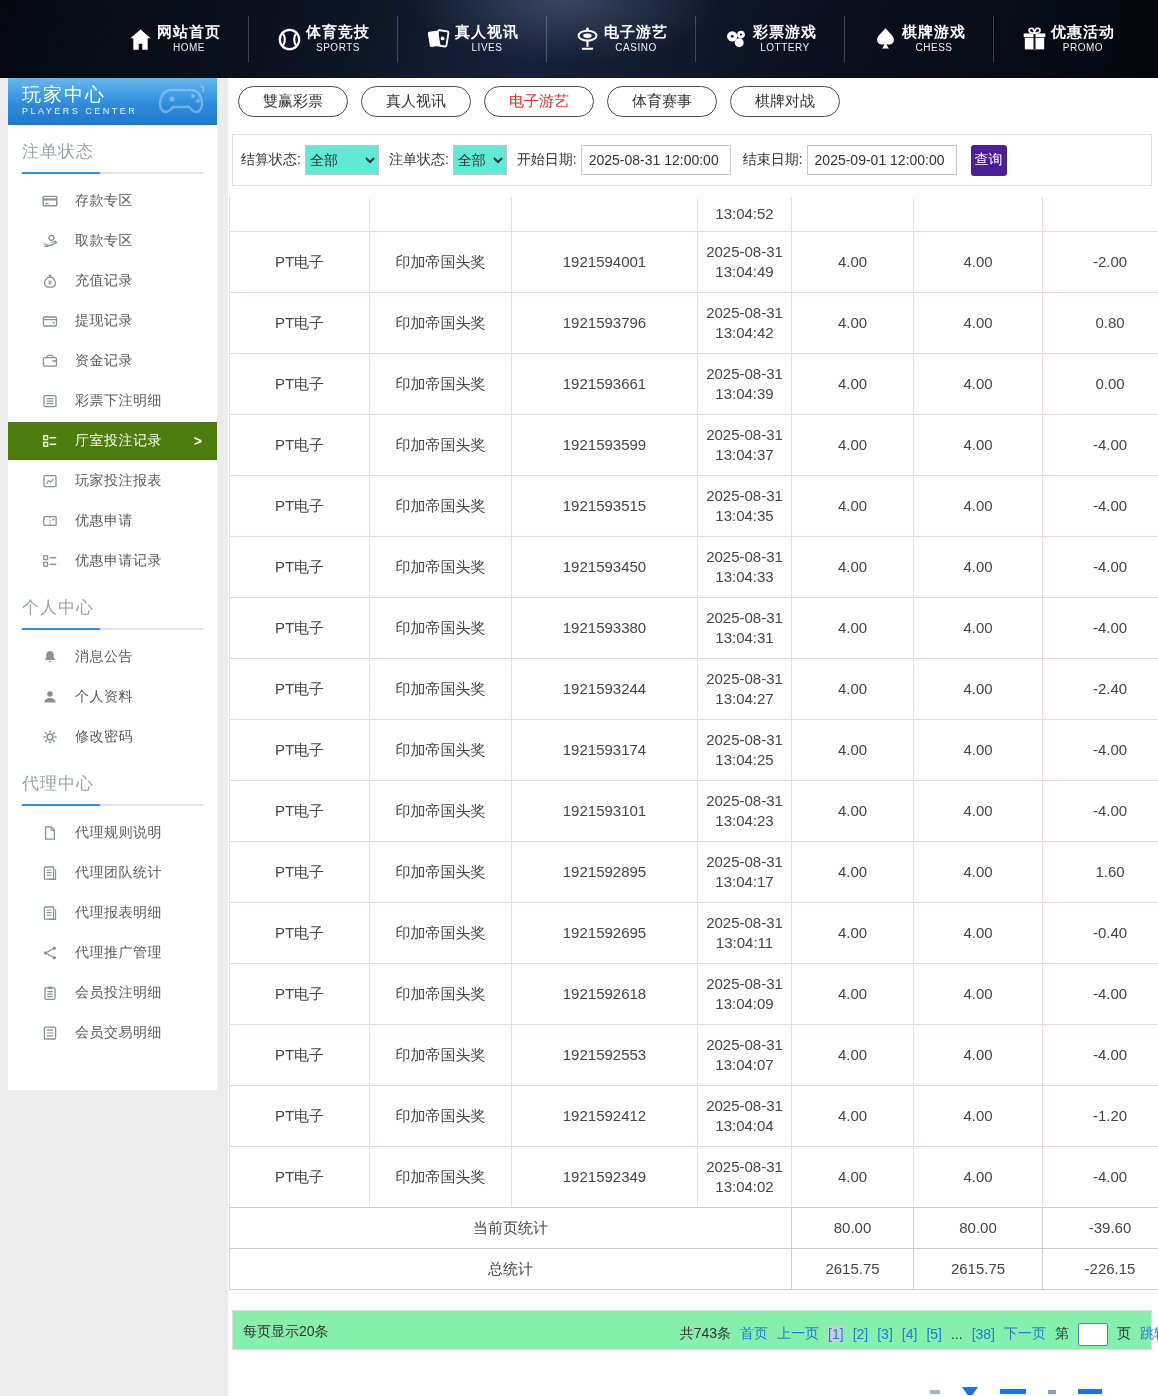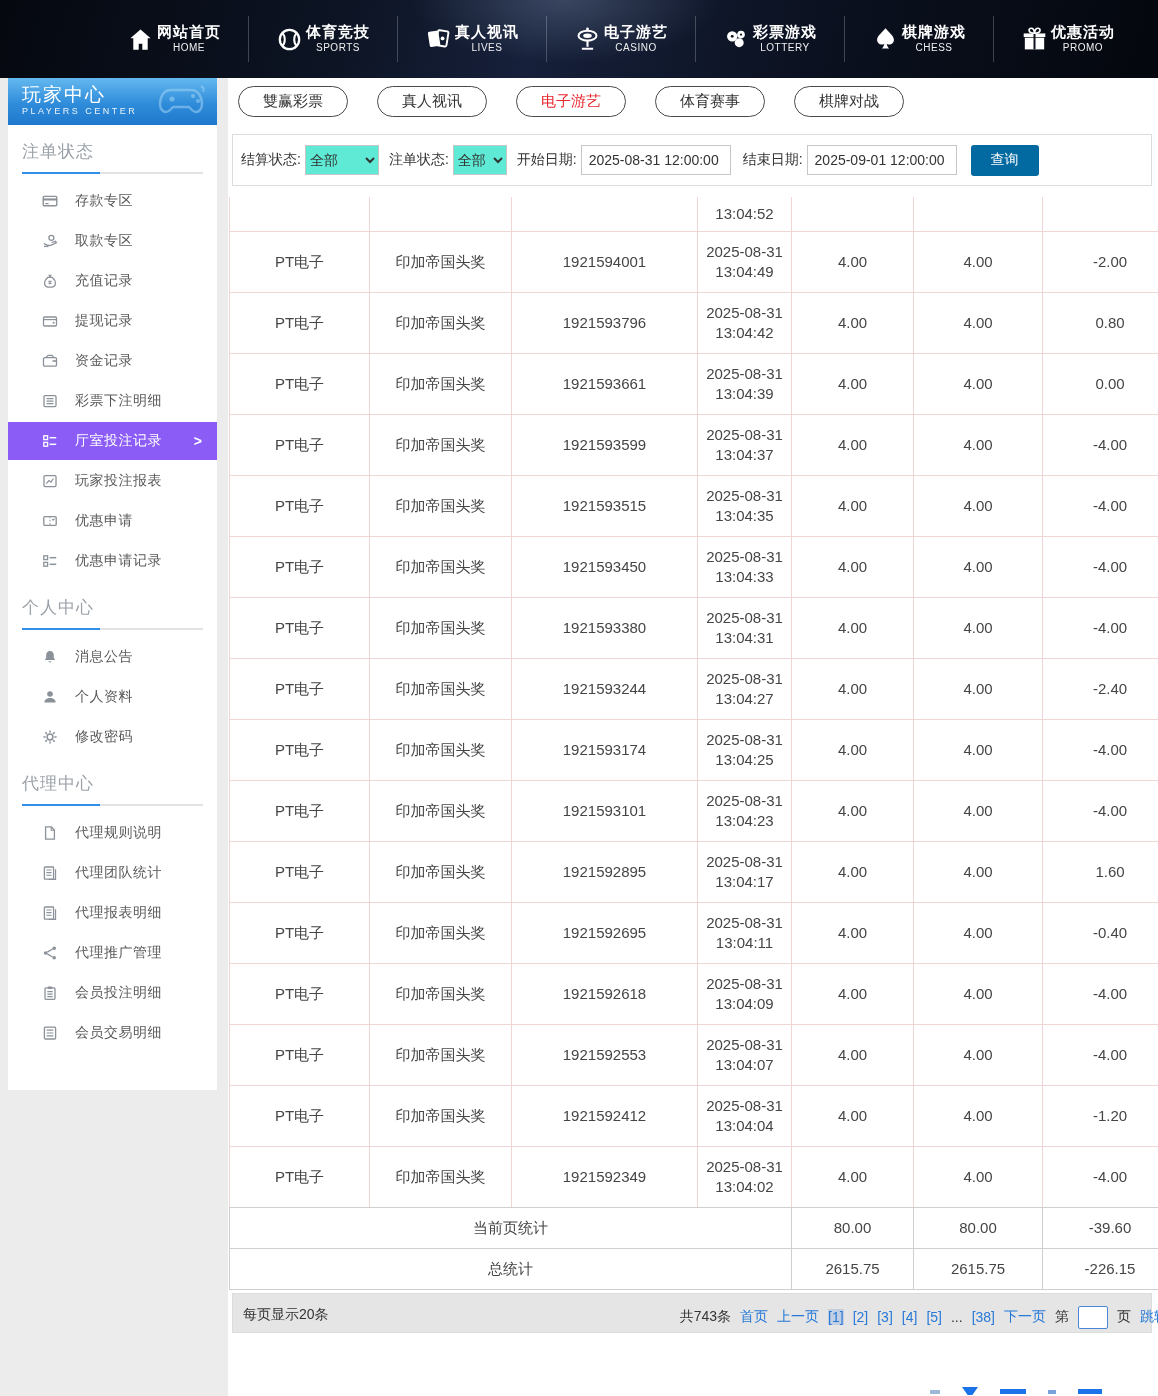--- a/index.html
+++ b/index.html
@@ -27,56 +27,56 @@
   .side-header .t1 { color:#fff; font-size:19px; letter-spacing:2px; line-height:22px; }
   .side-header .t2 { color:#eaf4fd; font-size:9px; letter-spacing:2.5px; }
   .side-header svg.pad { position:absolute; right:8px; top:4px; opacity:.55; color:#9fd2f5; }
   .side-section { padding:15px 14px 7px 14px; }
   .side-section .stitle { color:#9aa1a8; font-size:17px; letter-spacing:1px; margin-bottom:9px; }
   .side-underline { position:relative; height:2px; background:#e3e3e3; }
   .side-underline::before { content:""; position:absolute; left:0; top:0; width:78px; height:2px; background:#2e8ee8; }
   .side-item { height:40px; display:flex; align-items:center; padding-left:33px; cursor:pointer; color:#5a5a5a; position:relative; }
   .side-item .sicon { width:17px; height:17px; color:#8b9198; display:flex; align-items:center; justify-content:center; }
   .side-item .slabel { margin-left:17px; font-size:14px; letter-spacing:.5px; }
-  .side-item.selected { background:#8b5cf6; color:#fff; height:38px; margin:1px 0; }
+  .side-item.selected { background:#4d7c0f; color:#fff; height:38px; margin:1px 0; }
   .side-item.selected .sicon { color:#fff; }
   .side-item.selected .chev { position:absolute; right:15px; color:#fff; font-size:14px; font-weight:bold; }
 
   
   .main { position:absolute; left:228px; top:78px; width:930px; height:1318px; background:#fff; overflow:hidden; padding-top:8px; }
 
-  .tabs { display:flex; gap:29px; margin-left:10px; }
+  .tabs { display:flex; gap:13px; margin-left:10px; }
   .tab-pill { background:#fff; border:1px solid #4a4a4a; border-radius:17px; height:31px; padding:0 24px;
     font-size:15px; color:#333; display:flex; align-items:center; cursor:pointer; font-family:inherit; }
   .tab-pill.active { color:#e8262d; }
 
   .filterbox { margin:17px 6px 0 4px; height:52px; border:1px solid #dcdcdc; background:#fff;
     display:flex; align-items:center; padding-left:8px; font-size:14px; color:#333; }
   .filterbox label { margin-right:4px; }
   .filterbox select { height:30px; border:1px solid #c6c6c6; background:#5eead4; font-size:14px; color:#333;
     margin-right:10px; font-family:inherit; }
   .sel-settle { width:74px; }
   .sel-order { width:54px; }
   .filterbox input.date { height:30px; width:150px; border:1px solid #c6c6c6; font-size:14px; color:#333;
     padding-left:7px; margin-right:12px; font-family:inherit; }
-  .btn-query { width:68px; height:31px; background:#0369a1; color:#fff; border:none; border-radius:3px;
+  .btn-query { width:36px; height:31px; background:#4c1d95; color:#fff; border:none; border-radius:3px;
     font-size:14px; margin-left:2px; cursor:pointer; font-family:inherit; }
 
   
   table.bets { border-collapse:collapse; table-layout:fixed; width:948px; margin-top:11px; margin-left:1px;
     font-size:15px; color:#454545; }
   table.bets td { border:1px solid #f1d6d6; text-align:center; vertical-align:middle; line-height:20px; }
   table.bets tr.partial td { border-top:none; height:34px; }
   table.bets tr.data td { height:61px; }
   table.bets tr.lastdata td { border-bottom-color:#cfcfcf; }
   table.bets tr.stats td { border-color:#cfcfcf; height:41px; }
   .c1{width:140px}.c2{width:142px}.c3{width:186px}.c4{width:94px}.c5{width:122px}.c6{width:129px}.c7{width:135px}
 
   
-  .pagebar { margin:3px 6px 0 4px; height:40px; border:1px solid #dcdcdc; background:#e5e5e5;
+  .pagebar { margin:20px 6px 0 4px; height:40px; border:1px solid #dcdcdc; background:#86efac;
     position:relative; font-size:14px; color:#333; }
   .pagebar .perpage { position:absolute; left:10px; top:12px; }
   .pagebar .pright { position:absolute; right:-17px; top:12px; white-space:nowrap; display:flex; align-items:center; gap:9px; }
   .pagebar a { color:#2779d8; text-decoration:none; cursor:pointer; }
   .pagebar .page.current { background:#c2cfe3; }
   .pagebar .jump-input { width:30px; height:23px; border:1px solid #4a86d8; border-radius:2px; font-size:13px; text-align:center; }
   .pagebar .ell { color:#333; }
 
   
   .bottom-glyphs { position:absolute; left:930px; top:1387px; height:9px; overflow:hidden; display:flex; gap:22px; align-items:flex-start; }

